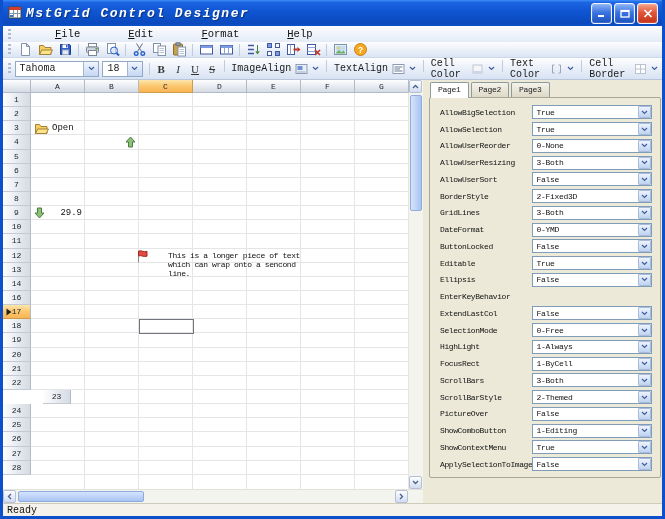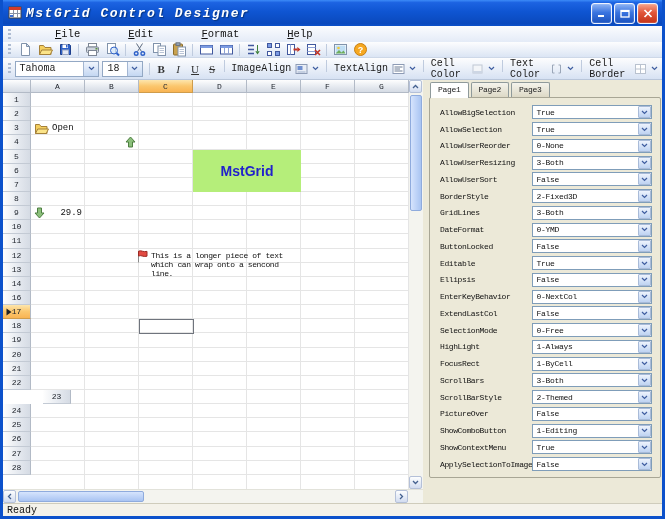--- a/index.html
+++ b/index.html
@@ -37,21 +37,21 @@
   .ghdr{position:absolute;display:flex;align-items:center;justify-content:center;background:linear-gradient(180deg,#fefefe,#e6eaf0 55%,#d5dbe4);border-right:1px solid #b2bac6;border-bottom:1px solid #b2bac6;font-size:8px;color:#21262e;}
   .ghdr.sel{background:linear-gradient(180deg,#fde6ad,#fbc76e 50%,#f9b453);border-right:1px solid #cf9c4b;border-bottom:1px solid #cf9c4b;}
   .grid-row{display:flex;}
   .row-hdr{width:28px;position:relative;display:flex;align-items:center;justify-content:center;background:linear-gradient(90deg,#fefefe,#e6eaf0 55%,#d5dbe4);border-right:1px solid #b2bac6;border-bottom:1px solid #c3cad4;font-size:8px;color:#21262e;}
   .row-hdr.sel{background:linear-gradient(180deg,#fde6ad,#fbc76e 50%,#f9b453);border-bottom:1px solid #cf9c4b;text-align:right;}
   .row-hdr .ptr{position:absolute;left:3px;top:3px;}
   .row-body{flex:1;border-bottom:1px solid #e5e5e5;}
   .vline{position:absolute;width:1px;background:#e5e5e5;}
   .gcell{position:absolute;display:flex;align-items:center;gap:3px;font-size:9px;color:#111;padding:0 3px;}
   .merged{position:absolute;display:flex;align-items:center;justify-content:center;font-family:"Liberation Sans",sans-serif;font-weight:bold;font-size:14px;}
-  .notebox{position:absolute;display:flex;align-items:flex-start;gap:3px;}
+  .notebox{position:absolute;display:flex;align-items:flex-start;gap:20px;}
   .notebox .ntext{font-size:8px;letter-spacing:-0.4px;line-height:9.3px;white-space:pre-line;color:#111;padding-top:1px;}
   .sel-rect{position:absolute;border:1px solid #6f747d;background:rgba(255,255,255,0);}
   
   .vscroll{position:absolute;left:406px;top:0;width:14px;height:409px;background:#f4f4ef;}
   .hscroll{position:absolute;left:0;top:409px;width:420px;height:14px;background:#f4f4ef;border-top:1px solid #e2e2da;}
   .sbtn{position:absolute;width:13px;height:13px;background:linear-gradient(180deg,#fdfefe,#d2dcf0);border:1px solid #b4c0d8;border-radius:2px;display:flex;align-items:center;justify-content:center;}
   .vthumb{position:absolute;left:1px;top:15px;width:12px;height:116px;background:linear-gradient(90deg,#d6e4fd,#a9c4f2);border:1px solid #8fabdd;border-radius:2px;}
   .hthumb{position:absolute;top:1px;left:15px;width:126px;height:11px;background:linear-gradient(180deg,#d6e4fd,#a9c4f2);border:1px solid #8fabdd;border-radius:2px;}
   
   .panel{flex:1;padding:2px 6px 0 6px;position:relative;}
@@ -513,21 +513,20 @@
           </span>
         </div>
         <div class="gcell" style="left: 28px; top: 126.143px; width: 54px; height: 14.1429px; justify-content: space-between;">
           <span class="ic" style="display: inline-flex;">
             <svg width="11" height="12" viewBox="0 0 11 12">
               <path d="M5.5 11L1 6h2.5V1h4v5H10z" fill="#8cc07c" stroke="#4e7f41"></path>
             </svg>
           </span>
           <span>29.9</span>
         </div>
-        <div class="merged" style="left: 190px; top: 69.5714px; width: 108px; height: 42.4286px; background: rgb(181, 238, 122); color: rgb(33, 33, 204);">MstGrid</div>
         <div class="notebox" style="left: 133px; top: 169.571px; width: 178px;">
           <span class="ic" style="display: inline-flex;">
             <svg width="12" height="13" viewBox="0 0 12 13">
               <path d="M2.5 1v11.5" stroke="#8a8a8a"></path>
               <path d="M2.5 1.2c3-1.2 4.5 1.2 8.5.2v4.8c-4 1-5.5-1.4-8.5-.2z" fill="#e24a42" stroke="#9c2a24"></path>
             </svg>
           </span>
           <span class="ntext">This is a longer piece of text
 which can wrap onto a sencond
 line.</span>
@@ -683,28 +682,20 @@
               <span class="combo-value">False</span>
               <span class="combo-btn">
                 <svg width="7" height="5" viewBox="0 0 7 5">
                   <path d="M1 1l2.5 2.5L6 1" fill="none" stroke="#3f5ea0" stroke-width="1.2"></path>
                 </svg>
               </span>
             </div>
           </div>
           <div class="prop-row">
             <span class="prop-label">EnterKeyBehavior</span>
-            <div class="combo">
-              <span class="combo-value">0-NextCol</span>
-              <span class="combo-btn">
-                <svg width="7" height="5" viewBox="0 0 7 5">
-                  <path d="M1 1l2.5 2.5L6 1" fill="none" stroke="#3f5ea0" stroke-width="1.2"></path>
-                </svg>
-              </span>
-            </div>
           </div>
           <div class="prop-row">
             <span class="prop-label">ExtendLastCol</span>
             <div class="combo">
               <span class="combo-value">False</span>
               <span class="combo-btn">
                 <svg width="7" height="5" viewBox="0 0 7 5">
                   <path d="M1 1l2.5 2.5L6 1" fill="none" stroke="#3f5ea0" stroke-width="1.2"></path>
                 </svg>
               </span>

